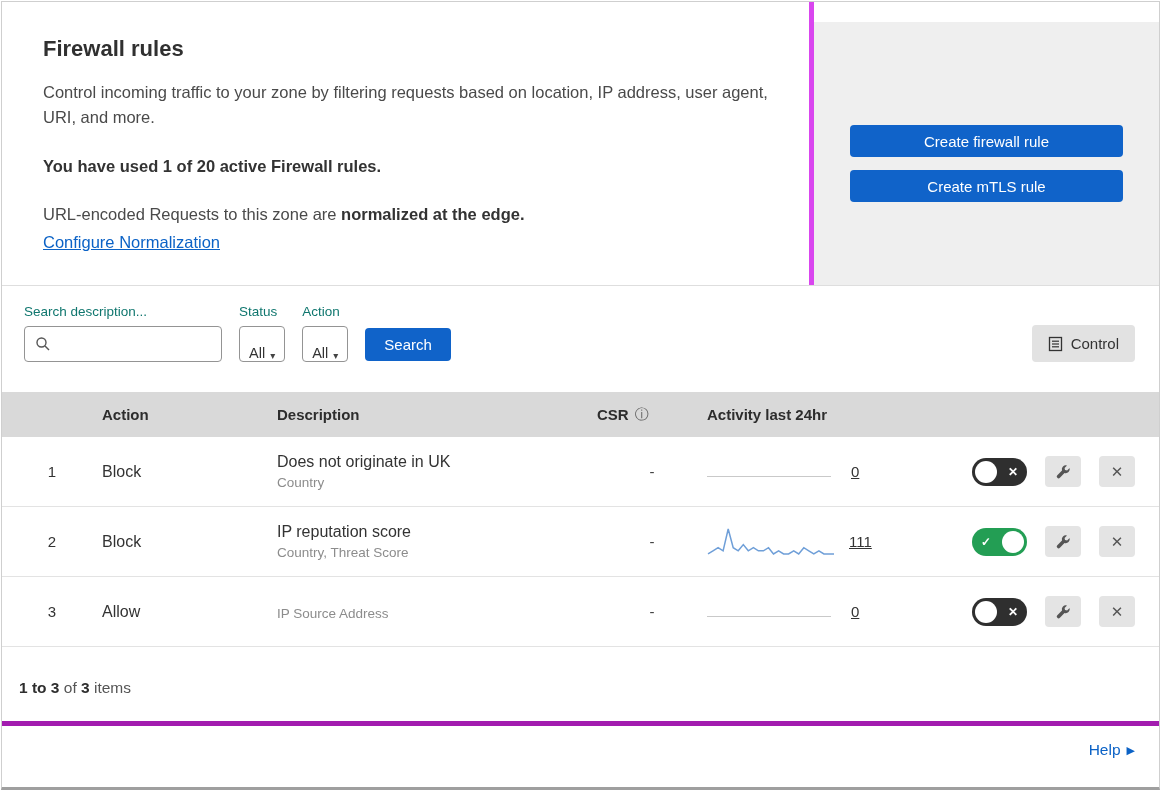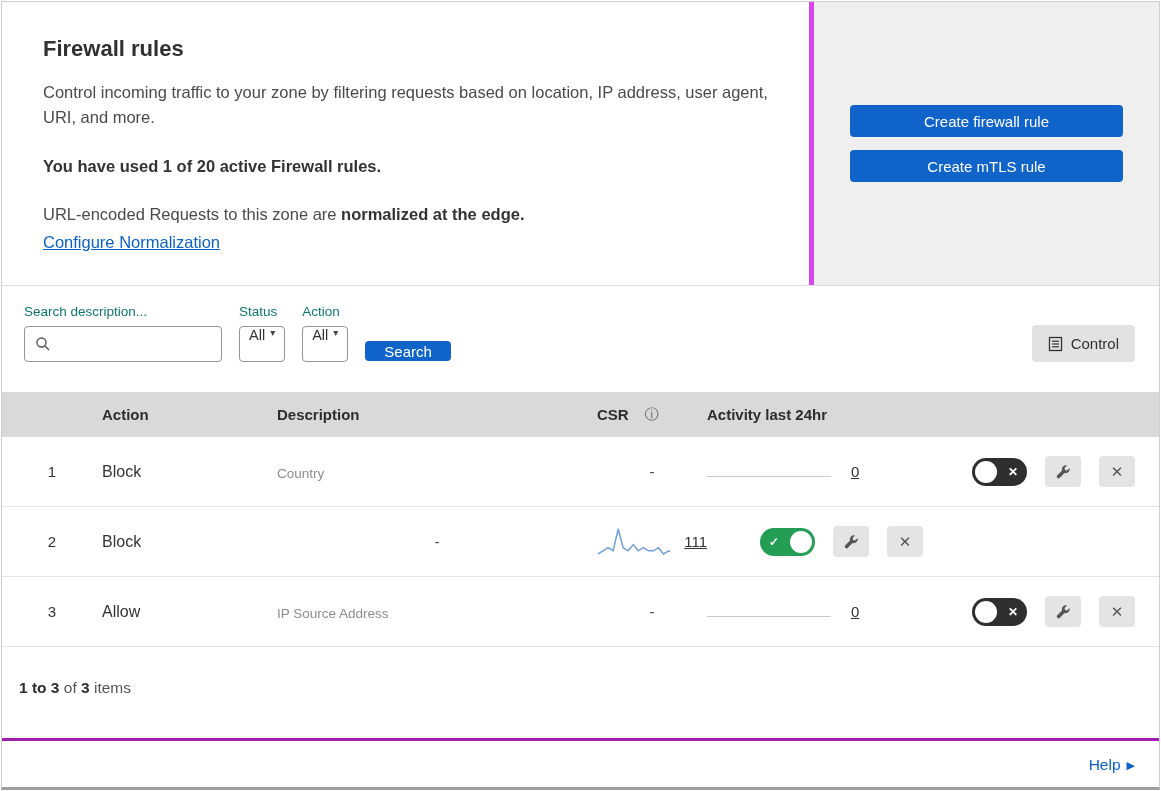--- a/index.html
+++ b/index.html
@@ -14,55 +14,55 @@
   
   .top { display:flex; border-bottom:1px solid #dedede; min-height:284px; }
   .intro { flex:1; padding:34px 40px 28px 41px; border-right:5px solid #d946ef; }
   .intro h1 { margin:0 0 18px; font-size:22px; font-weight:600; color:#303030; }
   .intro p { margin:2px 0 24px; font-size:16.5px; line-height:1.5; color:#4a4a4a; max-width:730px; }
   .intro p.bold-line { font-weight:bold; color:#333; }
   .bold-inline { font-weight:bold; color:#333;text-align:center; }
   .norm-line { margin-bottom:6px !important; }
   .text-link { color:#0b62c6; text-decoration:underline; font-size:16.5px; }
 
-  .side-panel { width:345px; background:#efefef; padding:103px 36px 0 36px; }
+  .side-panel { width:345px; background:#efefef; padding:103px 36px 0 36px;margin-top:20px; }
   .btn-primary {
     display:block; width:100%; height:32px; margin-bottom:13px;
     background:#1063c9; color:#fff; border:none; border-radius:4px;
     font-size:15px; font-family:inherit; cursor:pointer;
   }
 
   
   .filter-bar { display:flex; align-items:flex-end; gap:17px; padding:18px 24px 16px 22px; }
   .field { display:flex; flex-direction:column; }
   .field-label { font-size:13.5px; color:#0f766e; margin-bottom:7px; }
   .search-box {
     width:198px; height:36px; border:1px solid #949494; border-radius:4px;
     display:flex; align-items:center; padding-left:10px; background:#fff;
   }
   .select-box {
     height:36px; min-width:44px; border:1px solid #949494; border-radius:4px;
-    background:#fff; display:flex; align-items:flex-start; justify-content:center;
+    background:#fff; display:flex; align-items:flex-end; justify-content:center;
     gap:5px; font-size:14.5px; padding:0 9px; cursor:pointer; font-family:inherit; color:#333;
   }
   .caret { font-size:10px; color:#444; }
   .btn-search {
-    height:20px; padding:0 19px; background:#1063c9; color:#fff; border:none;
+    height:33px; padding:0 19px; background:#1063c9; color:#fff; border:none;
     border-radius:4px; font-size:15px; font-family:inherit; cursor:pointer; margin-bottom:1px;
   }
   .btn-ordering {
     margin-left:auto; height:37px; padding:0 16px; background:#e2e2e2; color:#333;
     border:none; border-radius:4px; font-size:15px; font-family:inherit; cursor:pointer;
     display:flex; align-items:center; gap:8px;
   }
 
   
   .grid-row { display:grid; grid-template-columns:100px 175px 320px 110px 240px 1fr; align-items:center; }
   .table-head { background:#d9d9d9; height:45px; margin-top:14px; font-weight:bold; font-size:15px; color:#2d2d2d; }
-  .th-csr { display:flex; align-items:center; gap:16px; }
+  .th-csr { display:flex; align-items:center; gap:6px; }
   .info-icon { font-size:14px; color:#5d5d5d; font-weight:normal; }
   .rule-row { min-height:70px; border-bottom:1px solid #e3e3e3; }
   .cell.num { text-align:center; font-size:15px; }
   .cell.action { font-size:16px; }
   .desc-main { font-size:16px; color:#333; }
   .desc-sub { font-size:13.5px; color:#8c8c8c; margin-top:4px; }
   .cell.csr { text-align:center; font-size:15px; color:#444; }
   .activity-cell { display:flex; align-items:center; }
   .act-line { width:124px; height:20px; border-bottom:1px solid #c9c9c9; margin-right:20px; position:relative; top:-5px; }
   .sparkline { margin-right:14px; }
@@ -79,21 +79,21 @@
   .t-x { right:9px; }
   .t-check { left:9px; }
 
   .icon-btn {
     width:36px; height:31px; background:#e4e4e4; border:none; border-radius:4px;
     display:flex; align-items:center; justify-content:center; cursor:pointer;
     color:#555; font-size:15px; font-family:inherit;
   }
 
   
-  .items-footer { padding:32px 17px 41px; font-size:15.5px; color:#555; border-bottom:3px solid #a21caf; }
+  .items-footer { padding:32px 17px 24px; font-size:15.5px; color:#555; border-bottom:5px solid #a21caf; }
   .items-footer b { color:#2e2e2e; }
   .help-bar { padding:15px 24px; text-align:right; }
   .help-link { color:#0b62c6; font-size:15.5px; text-decoration:none; display:inline-flex; align-items:center; gap:6px; }
   .help-arrow { font-size:11px; }
 </style>
 </head>
 <body>
 
 <div class="page">
 
@@ -159,20 +159,21 @@
       <span class="info-icon">ⓘ</span>
     </div>
     <div>Activity last 24hr</div>
     <div></div>
   </div>
 
   <div class="grid-row rule-row">
     <div class="cell num">1</div>
     <div class="cell action">Block</div>
     <div class="cell desc">
+      <div class="desc-main">Does not originate in UK</div>
       <div class="desc-sub">Country</div>
     </div>
     <div class="cell csr">-</div>
     <div class="cell activity-cell">
       <div class="act-line"></div>
       <a href="#" class="act-count">0</a>
     </div>
     <div class="cell controls">
       <button class="toggle off">
 
@@ -186,20 +187,24 @@
       </button>
       <button class="icon-btn">
         <span>✕</span>
       </button>
     </div>
   </div>
 
   <div class="grid-row rule-row">
     <div class="cell num">2</div>
     <div class="cell action">Block</div>
+    <div class="cell desc">
+      <div class="desc-main">IP reputation score</div>
+      <div class="desc-sub">Country, Threat Score</div>
+    </div>
     <div class="cell csr">-</div>
     <div class="cell activity-cell">
       <svg class="sparkline" width="128" height="38">
         <polyline fill="none" stroke="#6f9fd8" stroke-width="1.5" points="1.0,30.9 6.0,27.8 11.1,24.7 16.1,27.8 21.2,6.0 26.2,24.7 31.2,27.8 36.3,21.6 41.3,27.8 46.4,24.7 51.4,27.8 56.4,27.8 61.5,24.7 66.5,30.9 71.6,27.8 76.6,30.9 81.6,30.9 86.7,27.8 91.7,30.9 96.8,24.7 101.8,27.8 106.8,30.9 111.9,27.8 116.9,30.9 122.0,30.9 127.0,30.9"></polyline>
       </svg>
       <a href="#" class="act-count">111</a>
     </div>
     <div class="cell controls">
       <button class="toggle on">
         <span class="t-ic t-check">✓</span>

